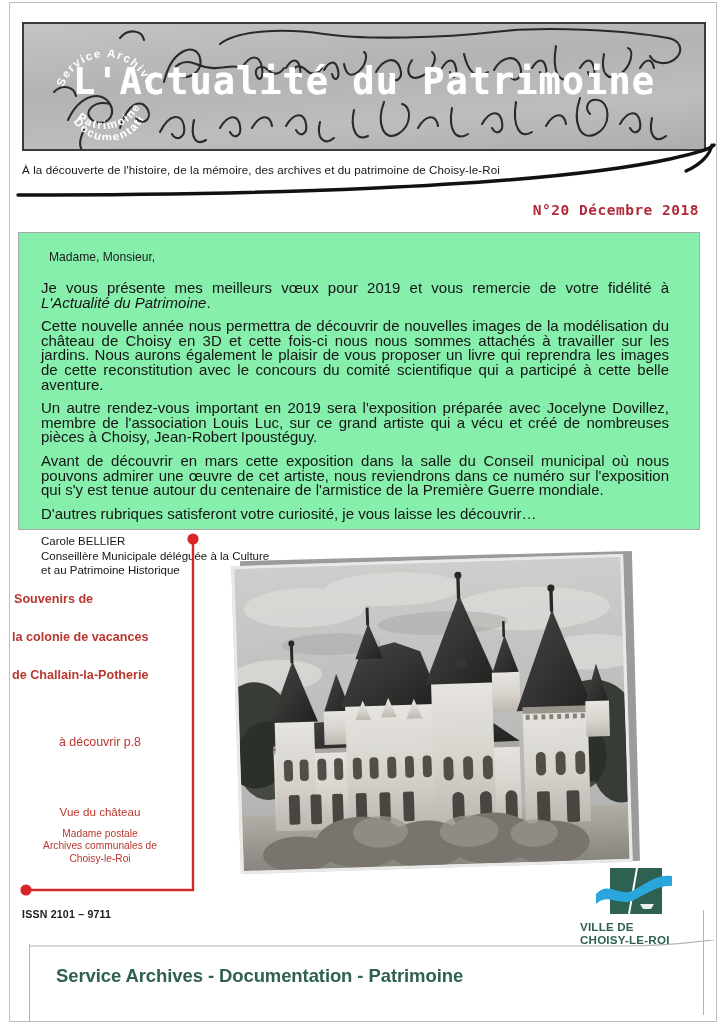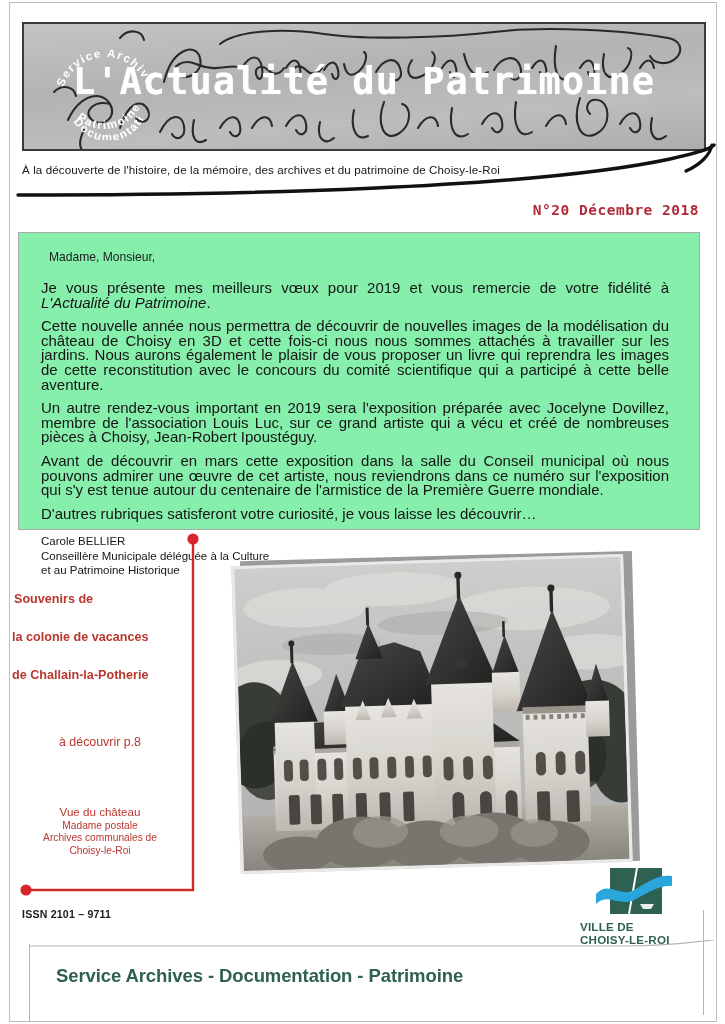--- a/index.html
+++ b/index.html
@@ -220,21 +220,21 @@
     left: 14px;
     top: 806px;
     width: 172px;
     text-align: center;
     color: #b9372f;
     line-height: 12.6px;
   }
   #cap-credit .credit-title {
     font-size: 11.6px;
     display: block;
-    margin-bottom: 1px;
+    margin-bottom: 9px;
   }
   #cap-credit .credit-sub { font-size: 10.2px; display: block; }
 
   
   #photo-wrap {
     position: absolute;
     left: 236px;
     top: 552px;
     width: 400px;
     height: 320px;

